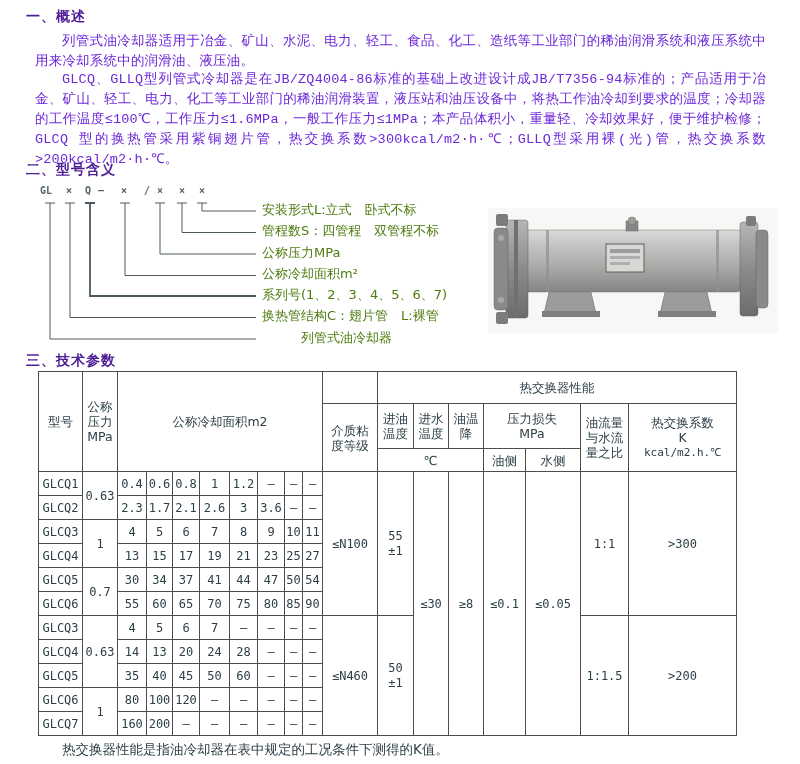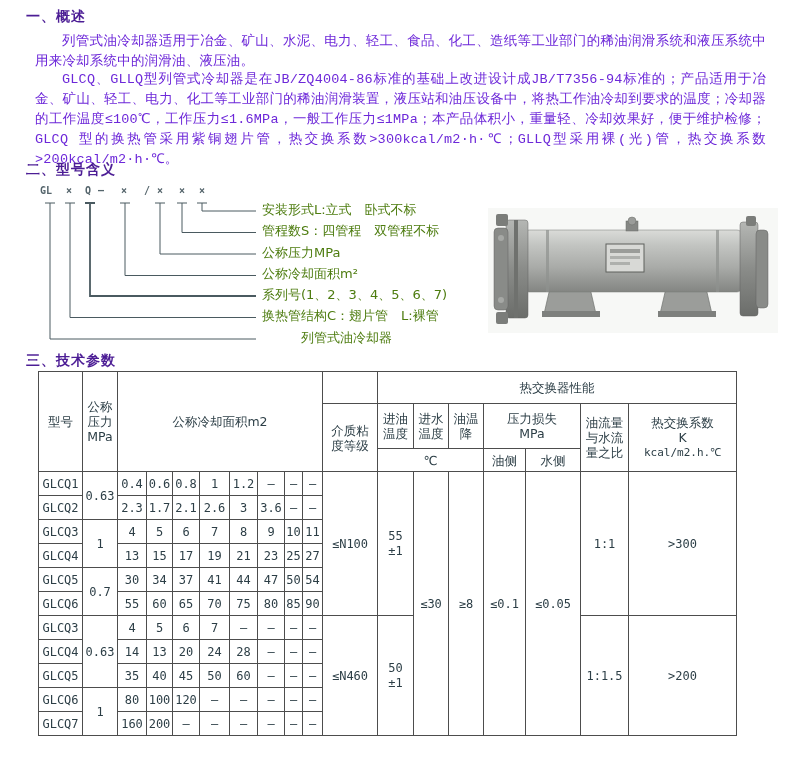--- a/index.html
+++ b/index.html
@@ -341,14 +341,15 @@
             <td class="mono">–</td>
             <td class="mono">–</td>
             <td class="mono">–</td>
             <td class="mono">–</td>
             <td class="mono">–</td>
           </tr>
         </tbody>
       </table>
     </div>
 
+  <div id="note">热交换器性能是指油冷却器在表中规定的工况条件下测得的K值。</div>
 
 </div>
 
 </body></html>

